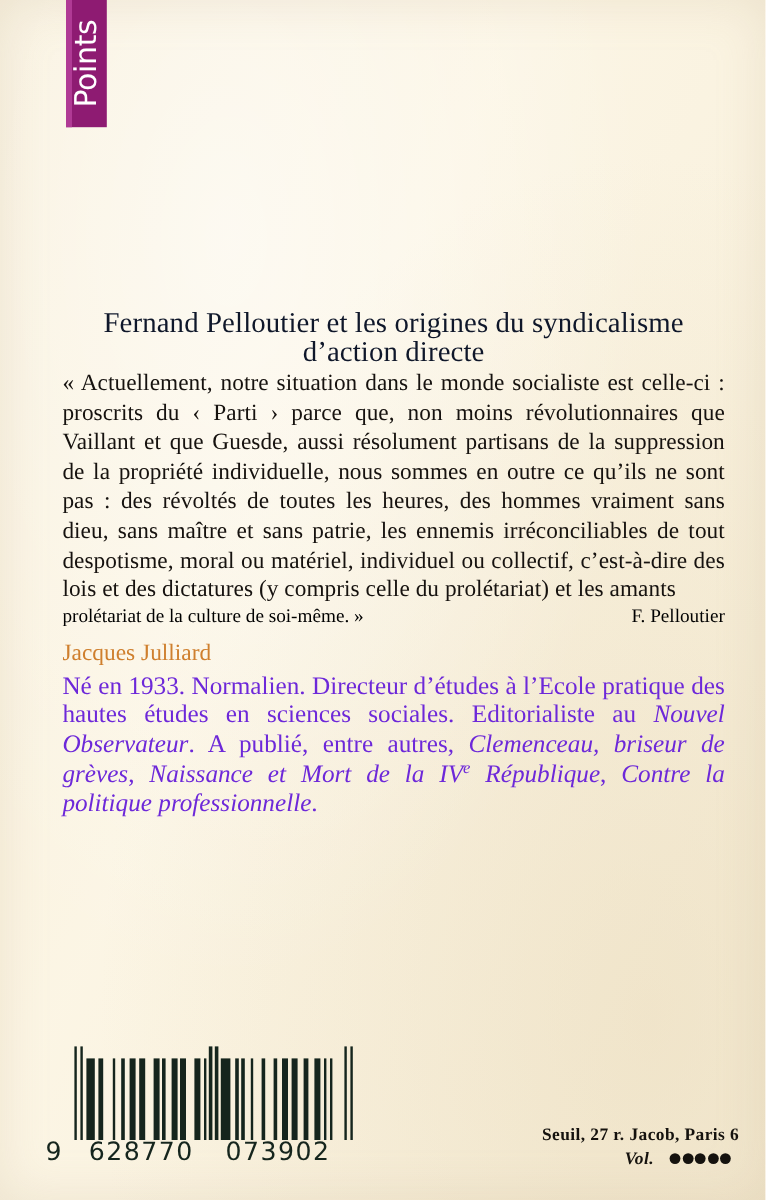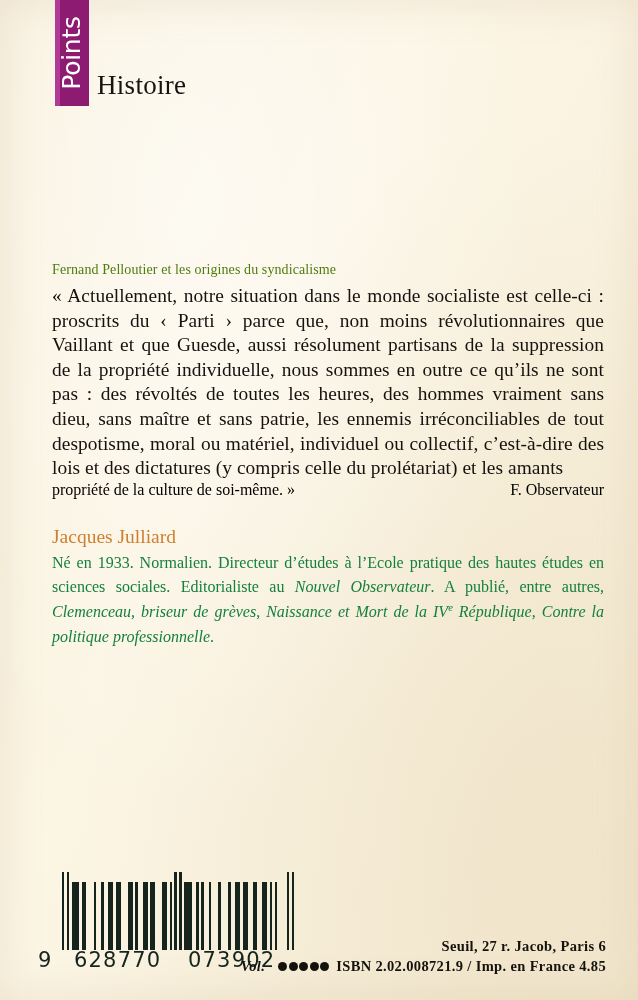--- a/index.html
+++ b/index.html
@@ -88,56 +88,57 @@
   
   .content {
     position: absolute;
     left: 52px;
     top: 258px;
     width: 552px;
     z-index: 8;
   }
 
   .heading {
-    color: #4d7c0f;
-    font-family: "Liberation Serif", serif;
-    font-size: 14px;
+    color: #0f172a;
+    font-family: "Liberation Serif", serif;
+    font-size: 24px;
     line-height: 24px;
     letter-spacing: 0.1px;
     margin: 0 0 2px 0;
+    text-align: center;
   }
 
   .bodytext {
     color: #16120f;
     font-family: "Liberation Serif", serif;
     font-size: 19.4px;
     line-height: 24.6px;
     text-align: justify;
     margin: 0;
     letter-spacing: 0.05px;
   }
   .quote-last {
     display: flex;
     justify-content: space-between;
     align-items: baseline;
   }
   .quote-last .tail { white-space: pre; }
 
-  .bio-block { margin-top: 26px; }
+  .bio-block { margin-top: 10px; }
   .bio-heading {
     color: #cf7f2e;
     font-family: "Liberation Serif", serif;
     font-size: 19.5px;
     line-height: 24px;
     margin: 0 0 2px 0;
   }
   .bio-text {
-    color: #15803d;
-    font-family: "Liberation Serif", serif;
-    font-size: 16px;
+    color: #6d28d9;
+    font-family: "Liberation Serif", serif;
+    font-size: 21px;
     line-height: 24.6px;
     text-align: justify;
     margin: 0;
   }
   .bio-text i { font-style: italic; }
   .bio-text sup {
     font-size: 0.66em;
     vertical-align: super;
     line-height: 0;
   }
@@ -183,21 +184,21 @@
   }
   .barcode-digits .grp-right {
     position: absolute;
     left: 140px;
     top: 0;
   }
 
   
   .imprint {
     position: absolute;
-    right: 32px;
+    right: 22px;
     top: 938px;
     text-align: right;
     z-index: 8;
     font-family: "Liberation Serif", serif;
     color: #15120e;
   }
   .imprint .line-addr {
     font-size: 14.5px;
     letter-spacing: 0.35px;
     font-weight: bold;
@@ -234,32 +235,32 @@
 </head>
 <body>
 
 <div class="page">
 
   <div class="points-band">
     <div class="edge"></div>
     <div class="points-text">Points</div>
   </div>
 
-  <div class="series-label">Histoire</div>
 
   <div class="content">
 
     <div class="heading">
       <span>Fernand Pelloutier et les origines du syndicalisme</span><br>
+      <span>d’action directe</span>
     </div>
 
     <p class="bodytext">« Actuellement, notre situation dans le monde socialiste est celle-ci : proscrits du ‹ Parti › parce que, non moins révolutionnaires que Vaillant et que Guesde, aussi résolument partisans de la suppression de la propriété individuelle, nous sommes en outre ce qu’ils ne sont pas : des révoltés de toutes les heures, des hommes vraiment sans dieu, sans maître et sans patrie, les ennemis irréconciliables de tout despotisme, moral ou matériel, individuel ou collectif, c’est-à-dire des lois et des dictatures (y compris celle du prolétariat) et les amants</p>
     <div class="quote-last">
-      <span class="tail">propriété de la culture de soi-même. »</span>
-      <span>F. Observateur</span>
+      <span class="tail">prolétariat de la culture de soi-même. »</span>
+      <span>F. Pelloutier</span>
     </div>
 
     <div class="bio-block">
       <div class="bio-heading">Jacques Julliard</div>
       <p class="bio-text"><span>Né en 1933. Normalien. Directeur d’études à l’Ecole pratique des hautes études en sciences sociales. Editorialiste au </span><i>Nouvel Observateur</i><span>. A publié, entre autres, </span><i>Clemenceau, briseur de grèves</i><span>, </span><i><span>Naissance et Mort de la IV</span><sup>e</sup><span> République</span></i><span>, </span><i>Contre la politique professionnelle</i><span>.</span></p>
     </div>
   </div>
 
   <div class="barcode-area">
     <div class="barcode-bars" id="barcode-bars">
@@ -334,17 +335,16 @@
     <div class="line-addr">Seuil, 27 r. Jacob, Paris 6</div>
     <div class="line-isbn">
       <span class="vol">Vol.</span>
       <span class="vol-dots" id="vol-dots">
           <i></i>
           <i></i>
           <i></i>
           <i></i>
           <i></i>
         </span>
-      <span>ISBN 2.02.008721.9 / Imp. en France 4.85</span>
     </div>
   </div>
 
 </div>
 
 </body></html>

